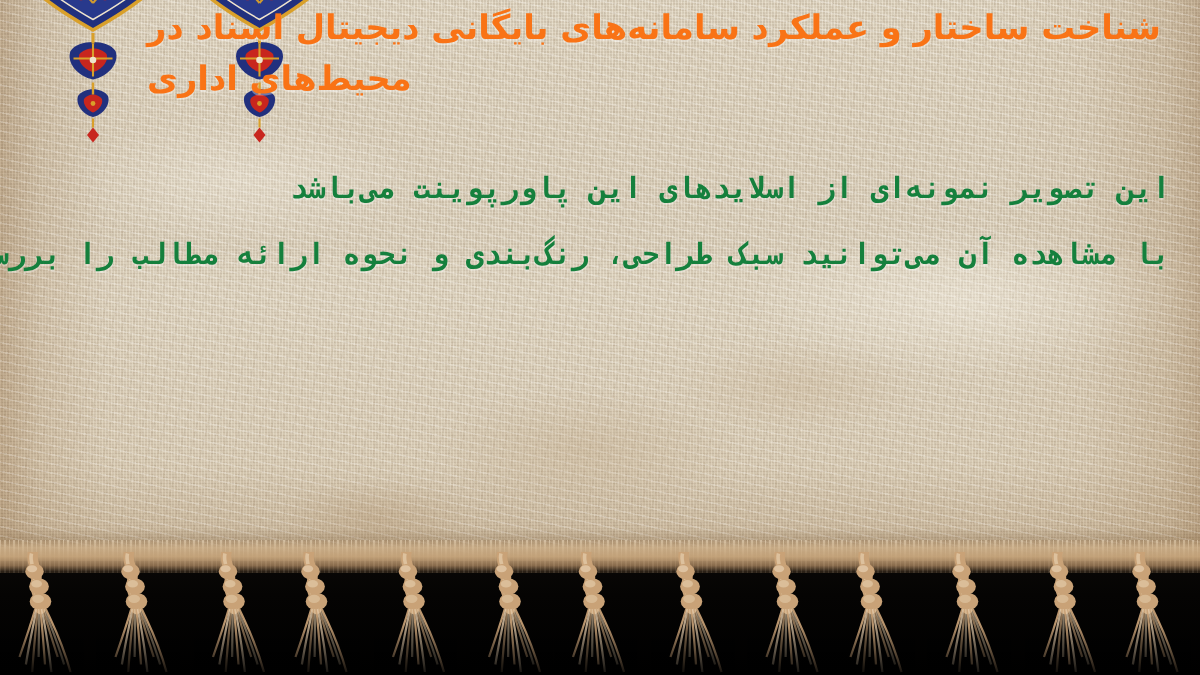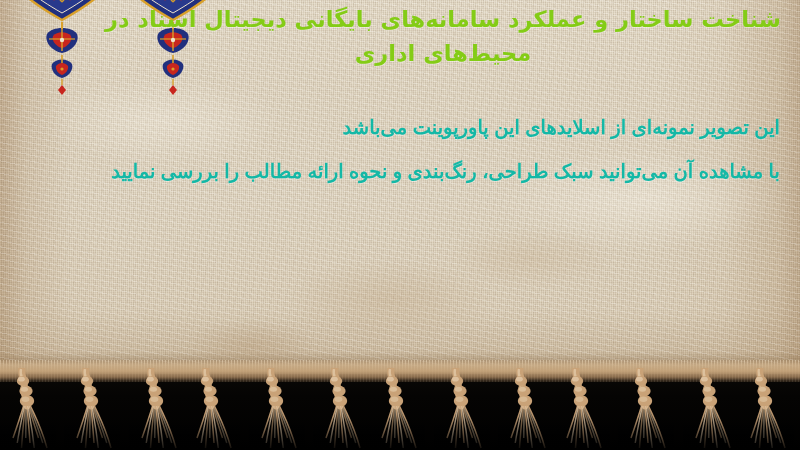--- a/index.html
+++ b/index.html
@@ -81,33 +81,33 @@
     pointer-events:none;
   }
 
   
   .textwrap{
     position:absolute;left:0;top:0;width:800px;height:376px;
     direction:rtl;
   }
   .title{
     position:absolute;right:12px;top:2px;width:690px;
-    text-align:center;
+    text-align:left;
     font-family:"DejaVu Sans", sans-serif;
     font-size:22.5px;font-weight:700;line-height:34px;
-    color:#84cc16;
+    color:#f97316;
     letter-spacing:0px;
     text-shadow:0 1px 0 rgba(255,255,255,0.35);
   }
   .body{
     position:absolute;right:20px;top:105px;width:760px;
     text-align:right;
-    font-family:Liberation Sans, sans-serif;
+    font-family:Liberation Mono, monospace;
     font-size:19.5px;font-weight:700;line-height:44px;
-    color:#14b8a6;
+    color:#15803d;
     text-shadow:0 1px 0 rgba(255,255,255,0.32);
   }
   .body .ln{display:block;white-space:nowrap;}
 
   
   .orn{position:absolute;top:-54px;}
   .orn.a{left:8px;}
   .orn.b{left:119px;}
 
   

